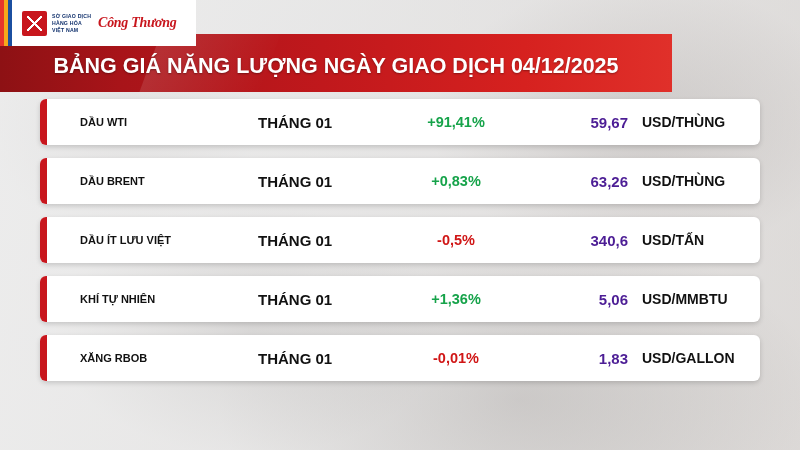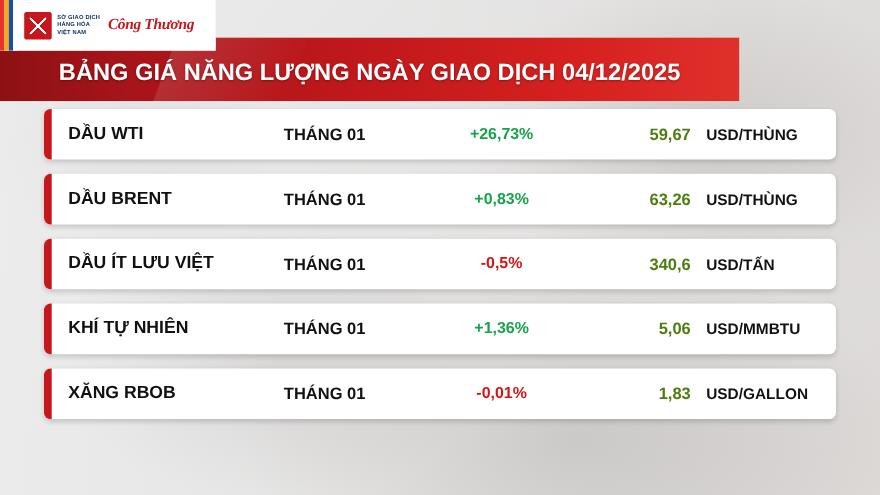--- a/index.html
+++ b/index.html
@@ -105,38 +105,38 @@
     display: flex;
     align-items: center;
   }
   .row::before {
     content: "";
     position: absolute; left: 0; top: 0; bottom: 0; width: 7px;
     background: #c8161d;
     border-radius: 6px 0 0 6px;
   }
   .c-name {
-    width: 218px; padding-left: 22px;
-    font-size: 16px; font-weight: bold; color: #111;
+    width: 218px; padding-left: 40px;
+    font-size: 11px; font-weight: bold; color: #111;
     white-space: nowrap;
   }
   .c-month {
     width: 132px;
     font-size: 15px; font-weight: bold; color: #111;
     white-space: nowrap;
   }
   .c-change {
     width: 132px;
     font-size: 14.5px; font-weight: bold;
     text-align: center;
     white-space: nowrap;
   }
   .c-price {
     width: 120px;
-    font-size: 15px; font-weight: bold; color: #4d7c0f;
+    font-size: 15px; font-weight: bold; color: #4c1d95;
     text-align: right;
     padding-right: 14px;
     white-space: nowrap;
   }
   .c-unit {
     flex: 1;
     font-size: 14px; font-weight: bold; color: #111;
     white-space: nowrap;
   }
   .up { color: #16a34a; }
@@ -177,21 +177,21 @@
         <div>VIỆT NAM</div>
       </div>
       <div class="logo-brand">Công Thương</div>
     </div>
   </div>
 
   <div class="rows">
       <div class="row">
         <div class="c-name">DẦU WTI</div>
         <div class="c-month">THÁNG 01</div>
-        <div class="c-change up">+26,73%</div>
+        <div class="c-change up">+91,41%</div>
         <div class="c-price">59,67</div>
         <div class="c-unit">USD/THÙNG</div>
       </div>
       <div class="row">
         <div class="c-name">DẦU BRENT</div>
         <div class="c-month">THÁNG 01</div>
         <div class="c-change up">+0,83%</div>
         <div class="c-price">63,26</div>
         <div class="c-unit">USD/THÙNG</div>
       </div>

